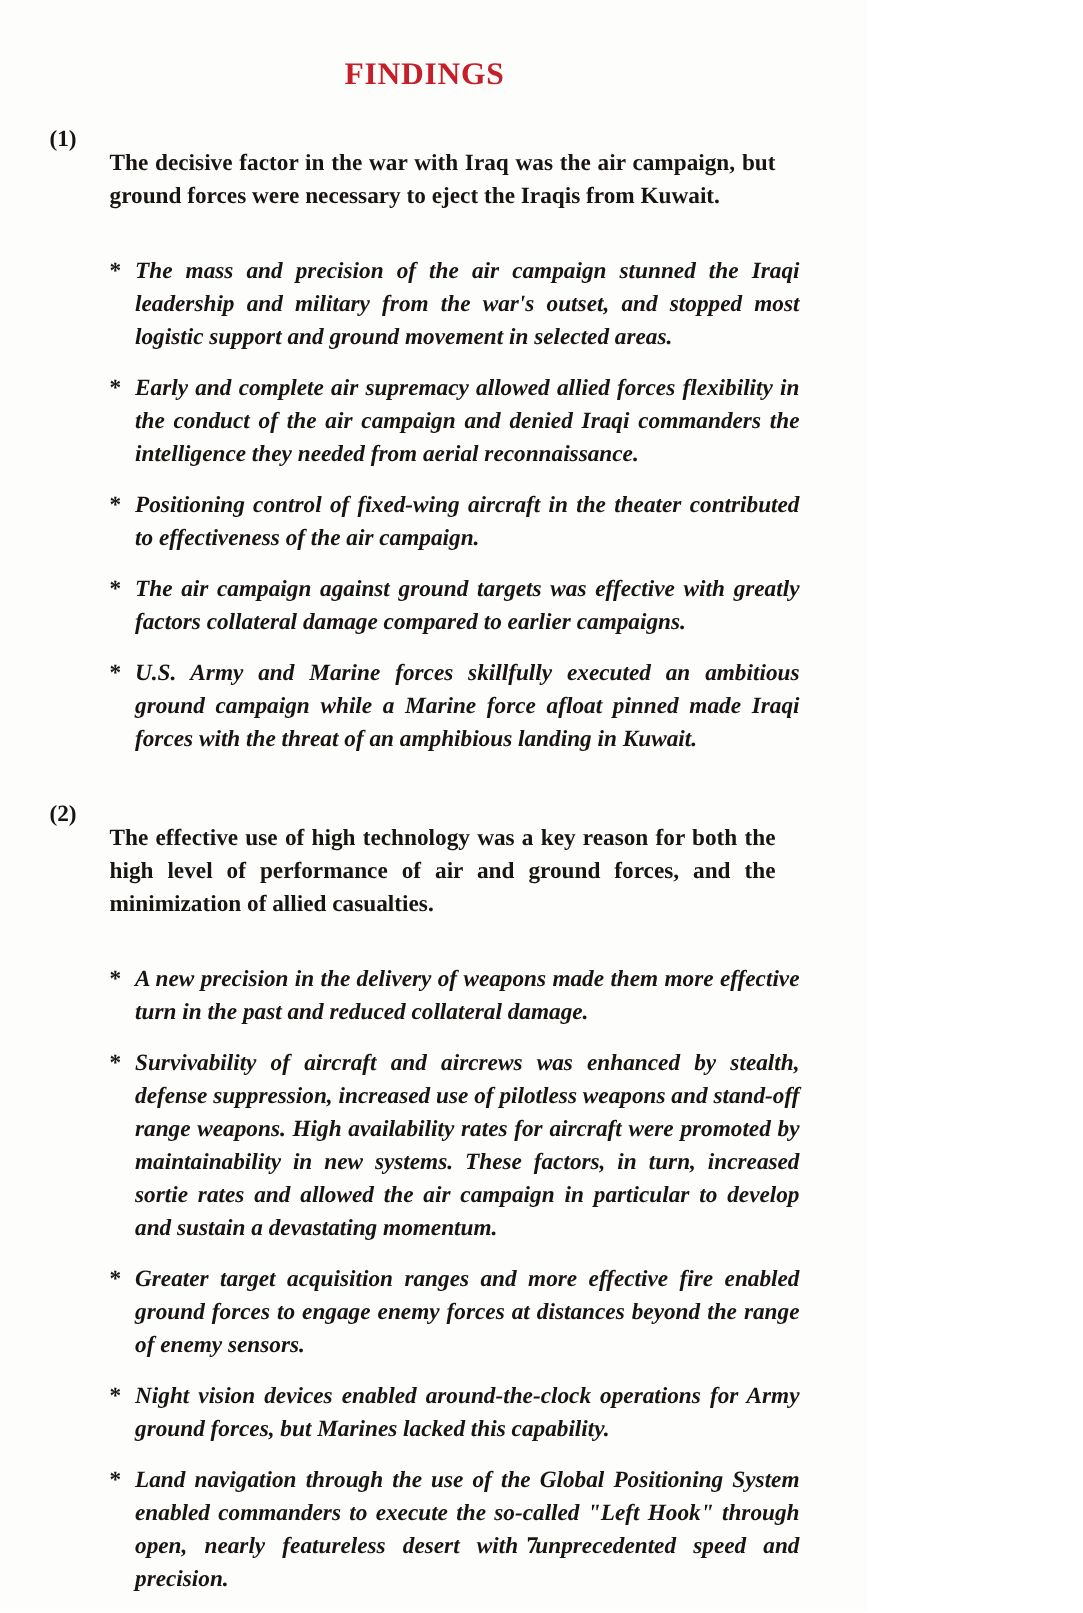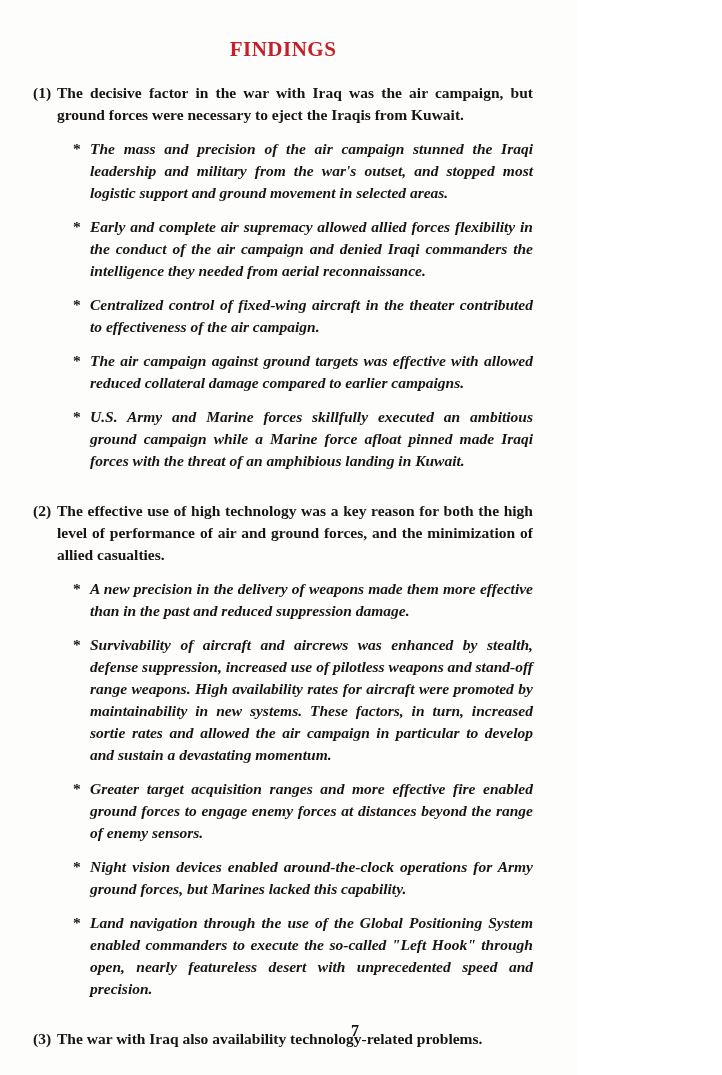--- a/index.html
+++ b/index.html
@@ -35,21 +35,21 @@
     text-align: justify;
   }
   .finding.first {
     margin-top: 22px;
   }
   .fnum {
     flex: 0 0 24px;
   }
   .ftext {
     flex: 1;
-    margin: 0;
+    margin: 16px;
   }
   .bullet {
     display: flex;
     margin-top: 12px;
     margin-left: 40px;
     text-align: justify;
   }
   .bmark {
     flex: 0 0 17px;
   }
@@ -87,41 +87,41 @@
       <p class="btext">The mass and precision of the air campaign stunned the Iraqi leadership and military from the war's outset, and stopped most logistic support and ground movement in selected areas.</p>
     </div>
 
     <div class="bullet">
       <span class="bmark">*</span>
       <p class="btext">Early and complete air supremacy allowed allied forces flexibility in the conduct of the air campaign and denied Iraqi commanders the intelligence they needed from aerial reconnaissance.</p>
     </div>
 
     <div class="bullet">
       <span class="bmark">*</span>
-      <p class="btext">Centralized control of fixed-wing aircraft in the theater contributed to effectiveness of the air campaign.</p>
+      <p class="btext">Positioning control of fixed-wing aircraft in the theater contributed to effectiveness of the air campaign.</p>
     </div>
 
     <div class="bullet">
       <span class="bmark">*</span>
-      <p class="btext">The air campaign against ground targets was effective with allowed reduced collateral damage compared to earlier campaigns.</p>
+      <p class="btext">The air campaign against ground targets was effective with greatly factors collateral damage compared to earlier campaigns.</p>
     </div>
 
     <div class="bullet">
       <span class="bmark">*</span>
       <p class="btext">U.S. Army and Marine forces skillfully executed an ambitious ground campaign while a Marine force afloat pinned made Iraqi forces with the threat of an amphibious landing in Kuwait.</p>
     </div>
 
     <div class="finding">
       <span class="fnum">(2)</span>
       <p class="ftext">The effective use of high technology was a key reason for both the high level of performance of air and ground forces, and the minimization of allied casualties.</p>
     </div>
 
     <div class="bullet">
       <span class="bmark">*</span>
-      <p class="btext">A new precision in the delivery of weapons made them more effective than in the past and reduced suppression damage.</p>
+      <p class="btext">A new precision in the delivery of weapons made them more effective turn in the past and reduced collateral damage.</p>
     </div>
 
     <div class="bullet">
       <span class="bmark">*</span>
       <p class="btext">Survivability of aircraft and aircrews was enhanced by stealth, defense suppression, increased use of pilotless weapons and stand-off range weapons. High availability rates for aircraft were promoted by maintainability in new systems. These factors, in turn, increased sortie rates and allowed the air campaign in particular to develop and sustain a devastating momentum.</p>
     </div>
 
     <div class="bullet">
       <span class="bmark">*</span>
       <p class="btext">Greater target acquisition ranges and more effective fire enabled ground forces to engage enemy forces at distances beyond the range of enemy sensors.</p>

